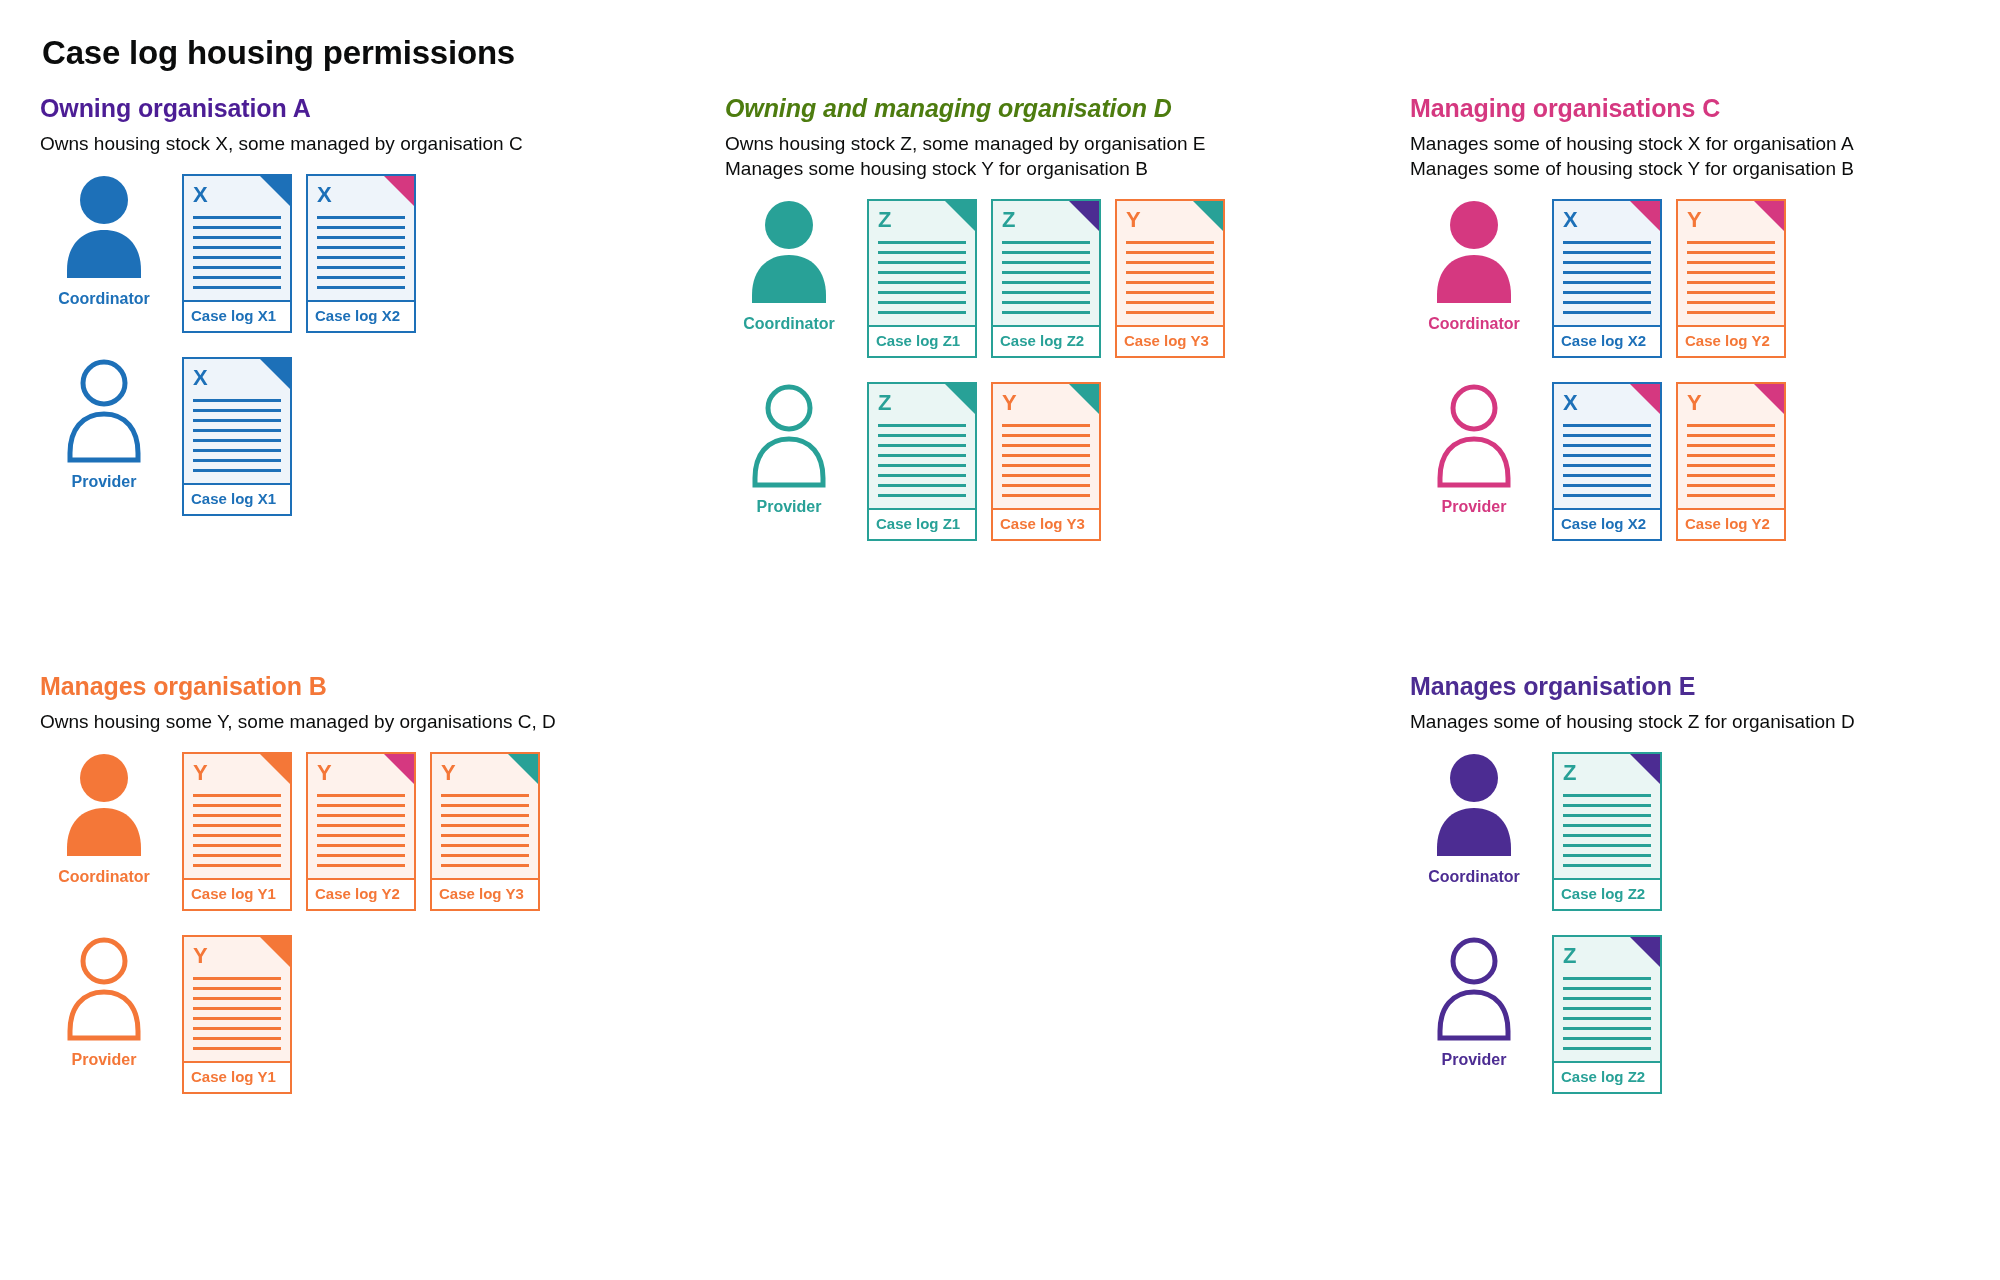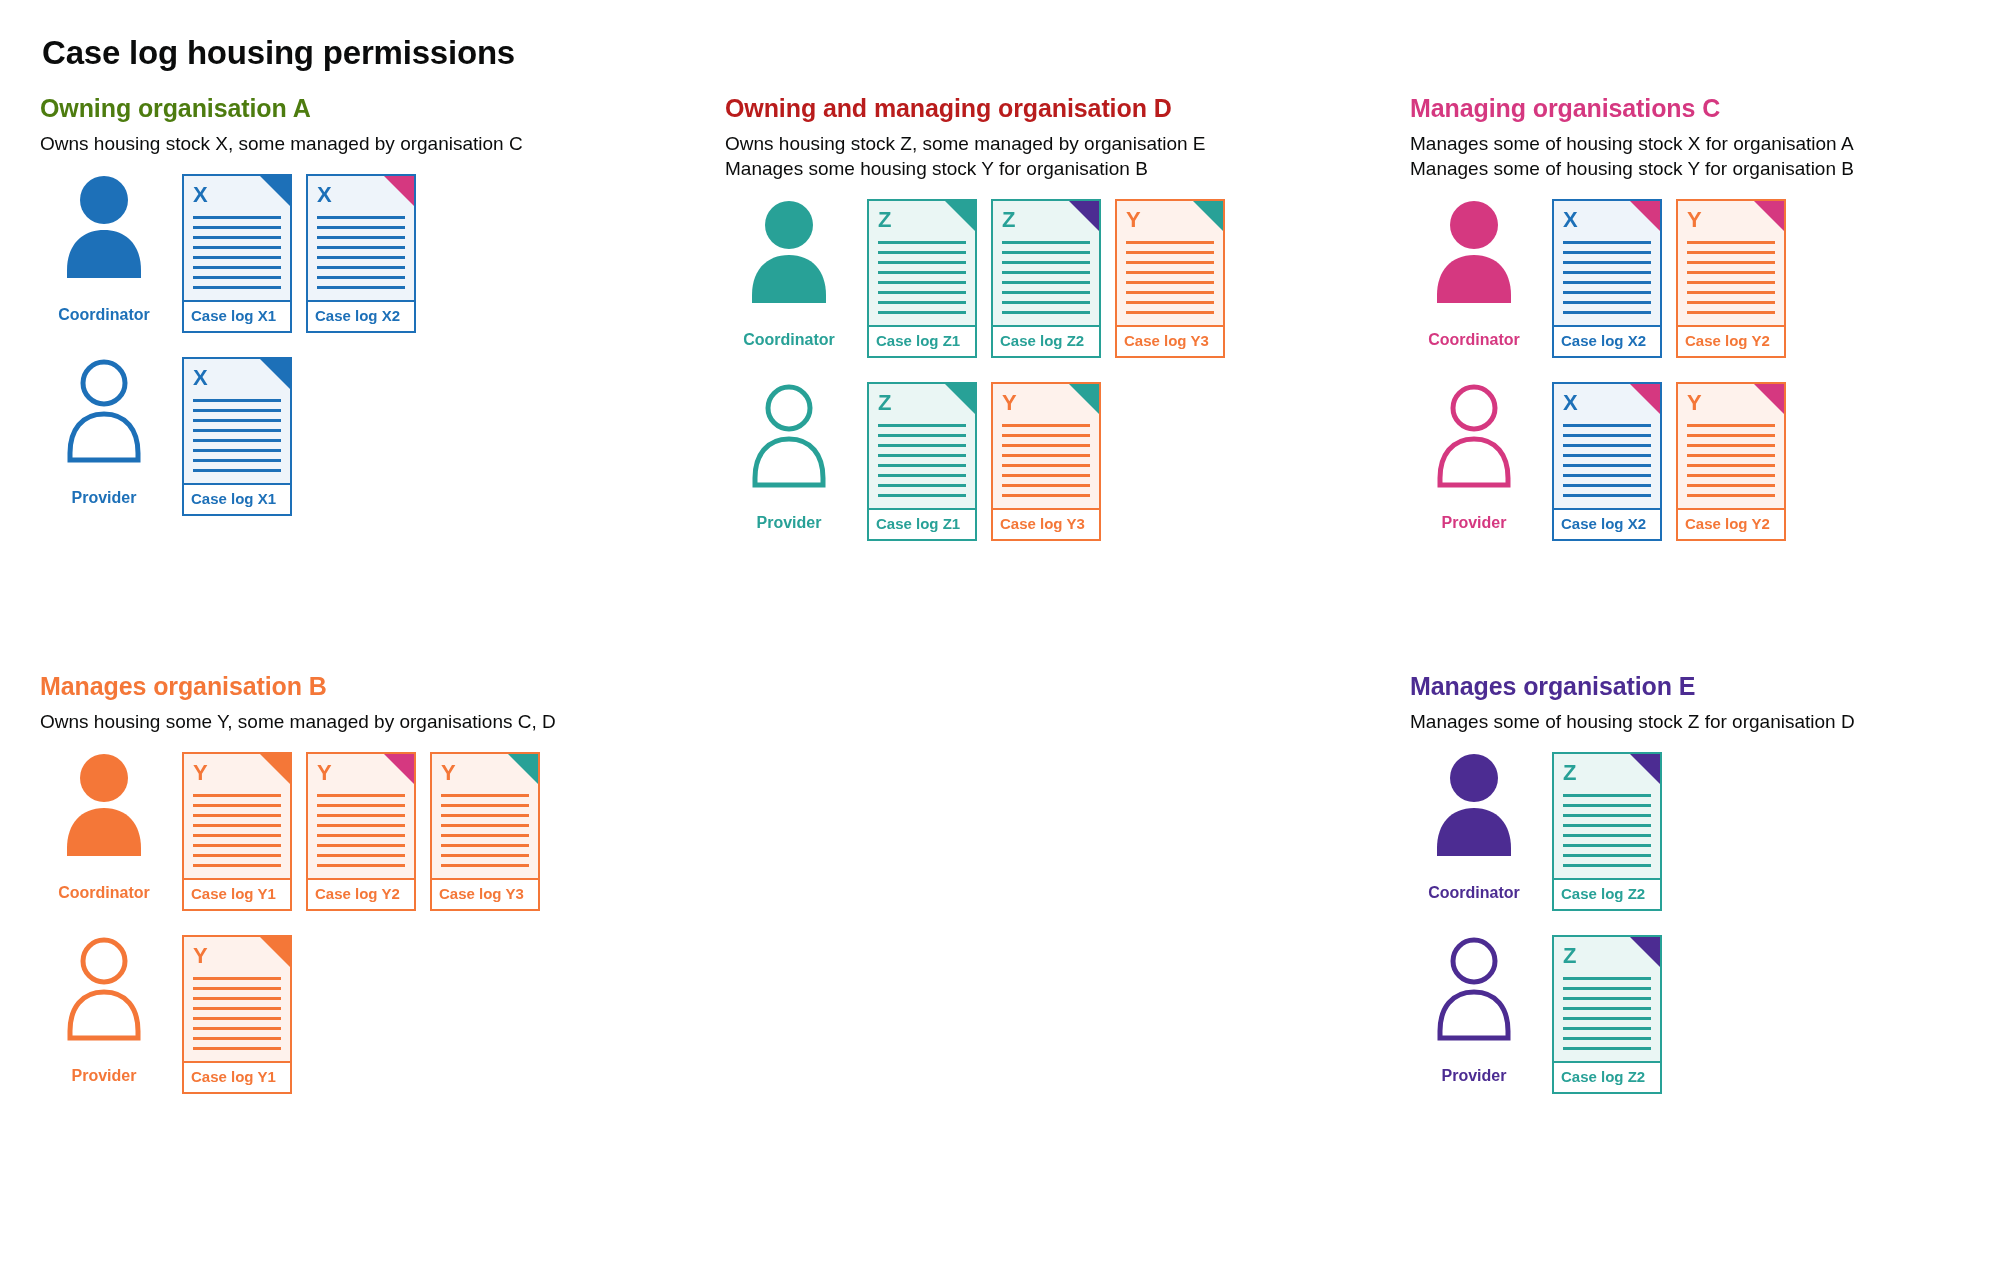--- a/index.html
+++ b/index.html
@@ -57,21 +57,21 @@
     width: 128px;
     display: flex;
     flex-direction: column;
     align-items: center;
     flex: none;
   }
   .person svg { display: block; }
   .person-label {
     font-size: 16px;
     font-weight: bold;
-    margin-top: 24px;
+    margin-top: 8px;
     text-align: center;
   }
   .doc {
     width: 110px;
     flex: none;
     display: flex;
     flex-direction: column;
     align-items: stretch;
   }
   .doc-card {
@@ -119,21 +119,21 @@
     white-space: nowrap;
   }
 </style>
 </head>
 <body>
 
 <div class="page">
   <h1 class="page-title">Case log housing permissions</h1>
   <div class="grid" id="grid">
       <div class="panel" style="left: 0px; top: 0px;">
-        <div class="panel-title" style="color: #4d7c0f;">Owning organisation A</div>
+        <div class="panel-title" style="color: #4c1d95;">Owning organisation A</div>
         <div class="panel-desc">Owns housing stock X, some managed by organisation C</div>
         <div class="row">
           <div class="person">
             <span>
               <svg width="86" height="108" viewBox="0 0 86 108" aria-hidden="true">
                 <circle cx="43" cy="26" r="24" fill="#1d70b8"></circle>
                 <path d="M43 56 C20 56 6 72 6 96 L6 104 L80 104 L80 96 C80 72 66 56 43 56 Z" fill="#1d70b8"></path>
               </svg>
             </span>
             <div class="person-label" style="color: rgb(29, 112, 184);">Coordinator</div>
@@ -196,21 +196,21 @@
                 <div style="background: rgb(29, 112, 184);"></div>
                 <div style="background: rgb(29, 112, 184);"></div>
                 <div style="background: rgb(29, 112, 184);"></div>
               </div>
             </div>
             <div class="doc-caption" style="border-color: rgb(29, 112, 184); color: rgb(29, 112, 184);">Case log X1</div>
           </div>
         </div>
       </div>
       <div class="panel" style="left: 685px; top: 0px;">
-        <div class="panel-title" style="color: #b91c1c;">Owning and managing organisation D</div>
+        <div class="panel-title" style="color: #4d7c0f; font-style: italic;">Owning and managing organisation D</div>
         <div class="panel-desc">Owns housing stock Z, some managed by organisation E
 Manages some housing stock Y for organisation B</div>
         <div class="row">
           <div class="person">
             <span>
               <svg width="86" height="108" viewBox="0 0 86 108" aria-hidden="true">
                 <circle cx="43" cy="26" r="24" fill="#28a197"></circle>
                 <path d="M43 56 C20 56 6 72 6 96 L6 104 L80 104 L80 96 C80 72 66 56 43 56 Z" fill="#28a197"></path>
               </svg>
             </span>

